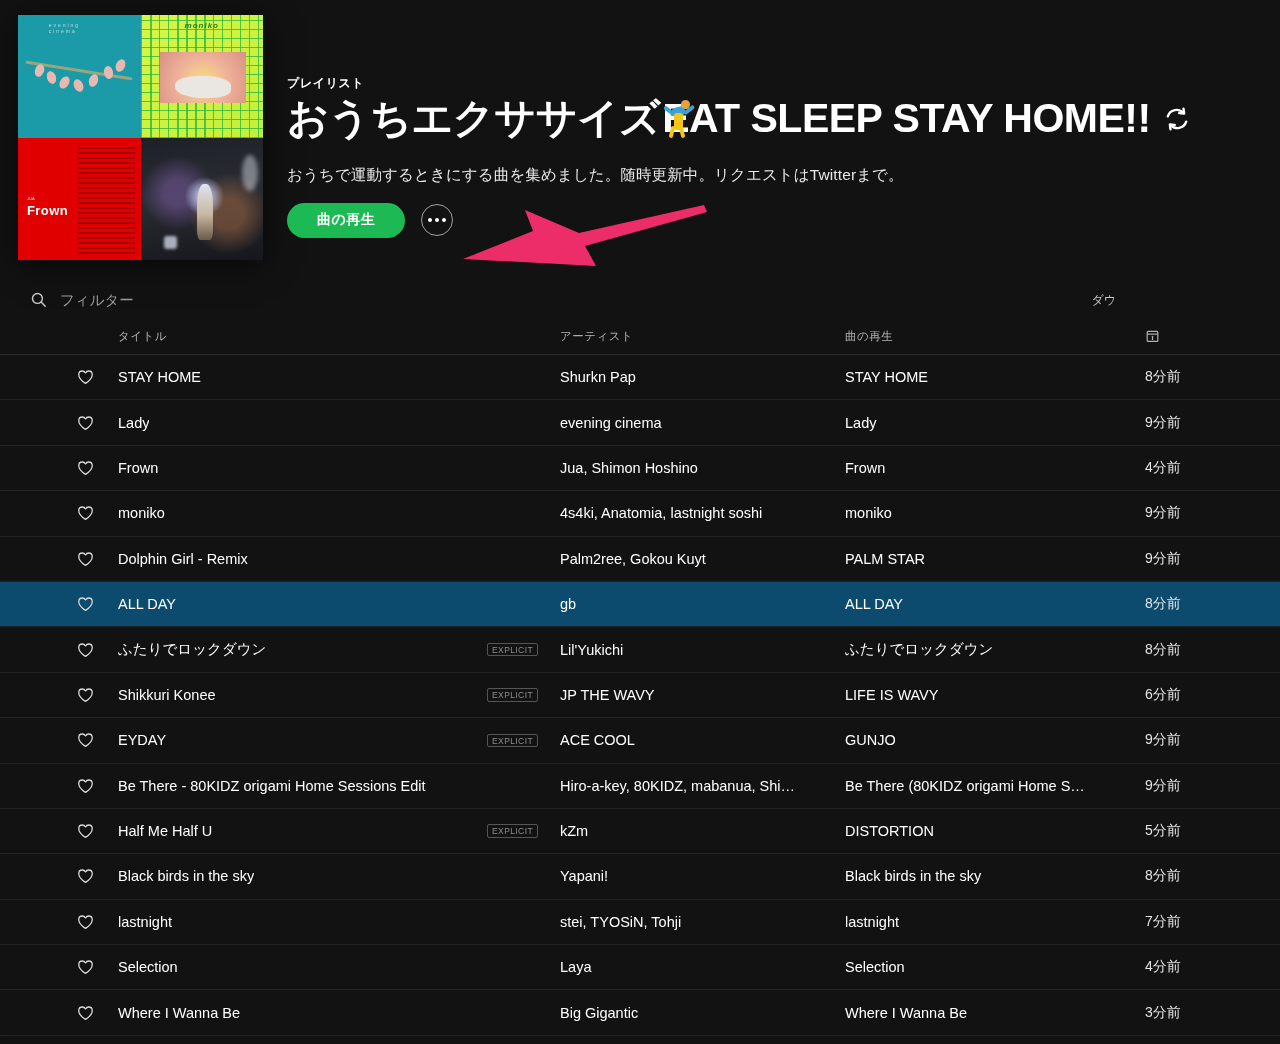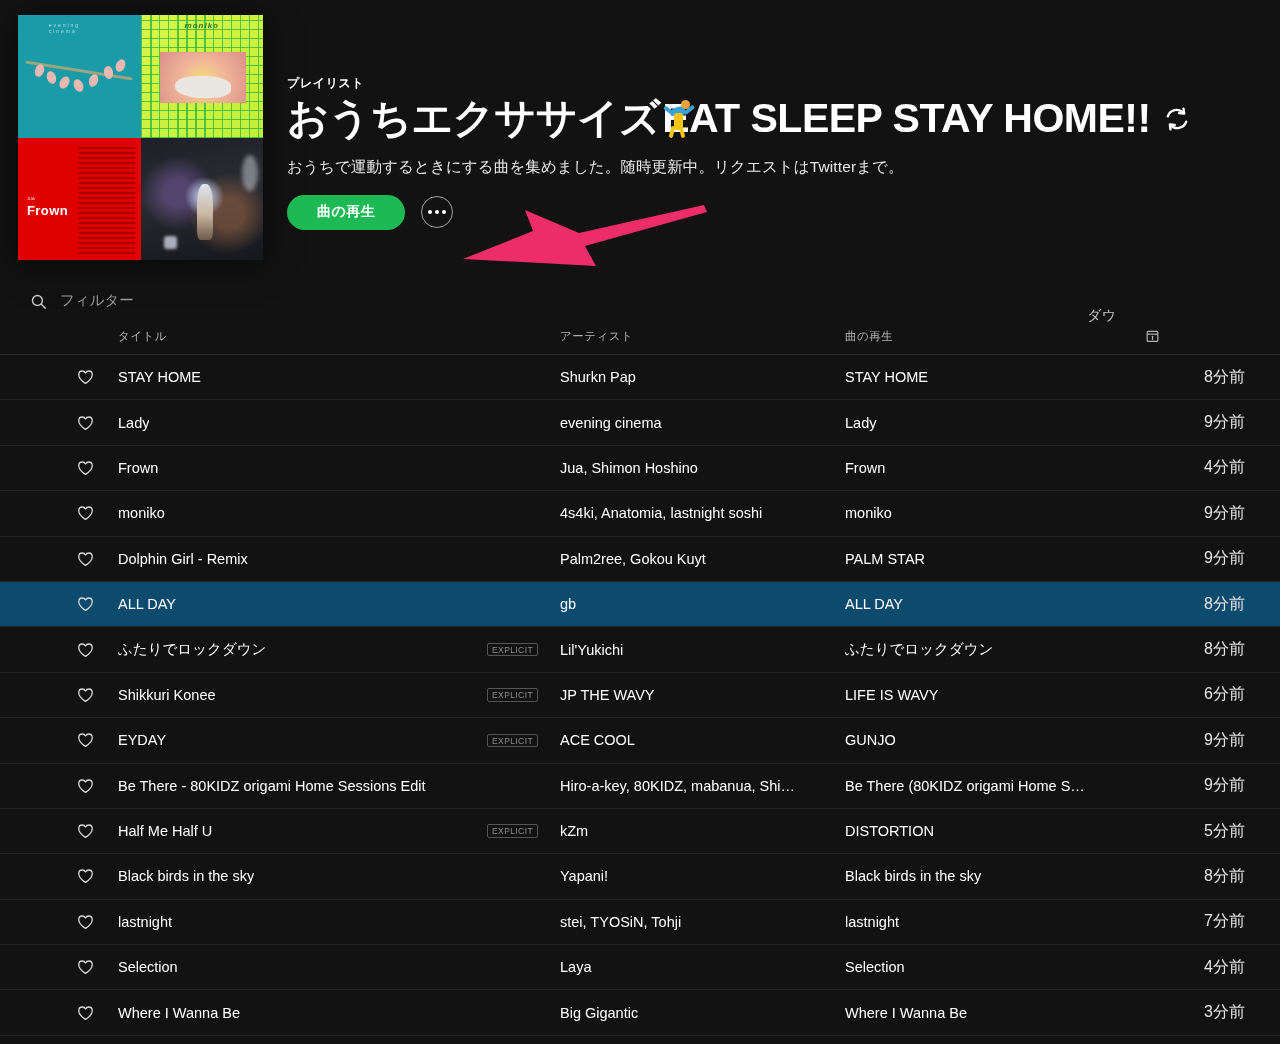--- a/index.html
+++ b/index.html
@@ -114,21 +114,21 @@
   .emoji-cartwheel .arm1 { position:absolute; left:2px; top:10px; width:13px; height:3.5px; background:#3aa3d8; border-radius:2px; transform: rotate(38deg); }
   .emoji-cartwheel .arm2 { position:absolute; left:22px; top:9px; width:12px; height:3.5px; background:#3aa3d8; border-radius:2px; transform: rotate(-38deg); }
   .emoji-cartwheel .leg1 { position:absolute; left:9px; top:27px; width:4px; height:12px; background:#f5c518; border-radius:2px; transform: rotate(14deg); }
   .emoji-cartwheel .leg2 { position:absolute; left:19px; top:27px; width:4px; height:12px; background:#f5c518; border-radius:2px; transform: rotate(-14deg); }
   .emoji-refresh {
     display: inline-block; width: 36px; height: 36px; margin-left: 8px;
     background: linear-gradient(160deg,#9fb7d4,#6f8bb0);
     border-radius: 8px; position: relative; vertical-align: middle;
   }
   .emoji-refresh svg { position: absolute; left: 5px; top: 5px; }
-  .desc { font-size: 15.5px; color: #e8e8e8; margin-top: 15px; letter-spacing: .1px; }
+  .desc { font-size: 15.5px; color: #e8e8e8; margin-top: 23px; letter-spacing: .1px; }
   .meta { font-size: 14px; color: #eaeaea; margin-top: 19px; display: flex; align-items: center; }
   .blurname {
     display: inline-block; width: 130px; height: 15px; margin: 0 3px 0 2px;
     background: linear-gradient(90deg,#d6d6d6,#bfbfbf 30%,#d2d2d2 60%,#c4c4c4);
     filter: blur(3.2px); border-radius: 2px;
   }
   .actions { margin-top: 17px; display: flex; align-items: center; gap: 16px; }
   .play-btn {
     background: #1db954; color: #fff; border: none;
     font-family: inherit; font-size: 14px; font-weight: bold; letter-spacing: .5px;
@@ -142,25 +142,25 @@
   .more-btn i { width: 4px; height: 4px; border-radius: 50%; background: #fff; display: block; }
 
   
   .arrow-annot { position: absolute; left: 461px; top: 201px; pointer-events: none; }
 
   
   .filterbar {
     display: flex; align-items: center; height: 56px;
     padding-left: 30px; position: relative;
   }
-  .filter-box { display: flex; align-items: flex-end; gap: 13px; }
+  .filter-box { display: flex; align-items: flex-start; gap: 13px; }
   .filter-ph { font-size: 14.5px; color: #9b9b9b; }
   .download-lbl {
     position: absolute; right: 0; top: 50%; transform: translateY(-50%);
-    font-size: 14px; color: #c8c8c8; white-space: nowrap; margin-top: 16px;
+    font-size: 12px; color: #c8c8c8; white-space: nowrap;
   }
 
   
   .track-table { width: 100%; border-collapse: collapse; table-layout: fixed; }
   .track-table thead th {
     font-size: 11.5px; font-weight: normal; color: #b3b3b3;
     text-align: left; padding: 0 0 10px 0; letter-spacing: .5px;
     border-bottom: 1px solid #2a2a2a;
   }
   .col-heart { width: 118px; }
@@ -179,21 +179,21 @@
   .title-txt { overflow: hidden; text-overflow: ellipsis; white-space: nowrap; }
   .explicit {
     flex: 0 0 auto; margin-left: 1px;
     font-size: 8.5px; letter-spacing: .4px; color: #8d8d8d;
     border: 1px solid #555; border-radius: 2px; padding: 2px 4px 1px;
     line-height: 1;
   }
   td.c-artist, td.c-album {
     white-space: nowrap; overflow: hidden; text-overflow: ellipsis; padding-right: 20px;
   }
-  td.c-date { text-align: right; padding-right: 35px; color: #e4e4e4; font-size: 16px; }
+  td.c-date { padding-right: 35px; color: #e4e4e4; font-size: 14px; }
   .heart { display: block; }
 </style>
 </head>
 <body>
 
 <div id="app">
 
   <div class="hero">
 
     <div class="cover">

